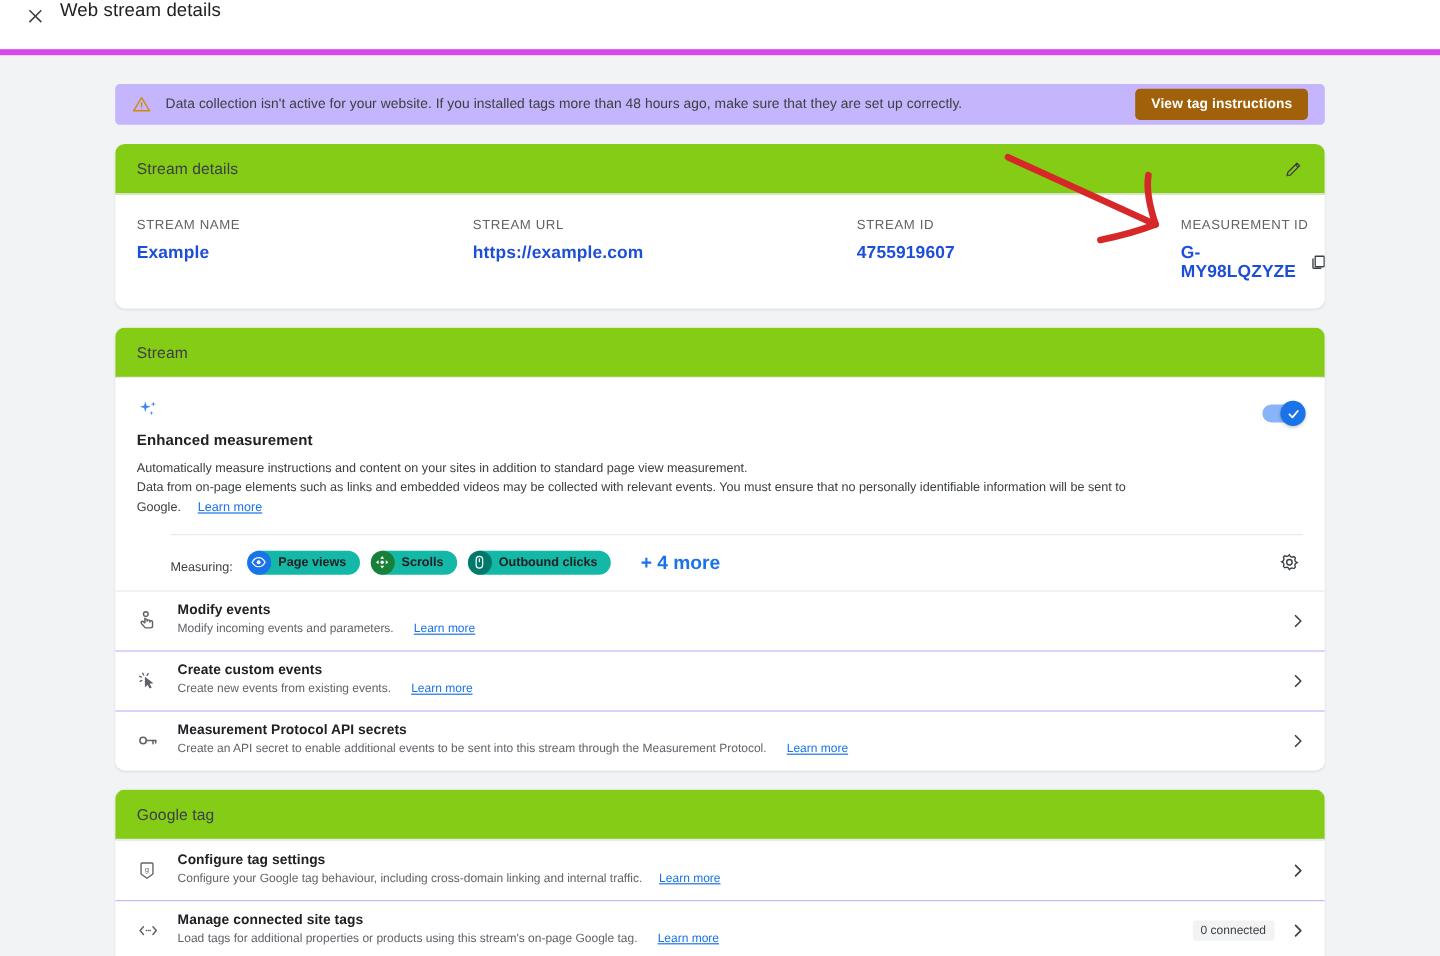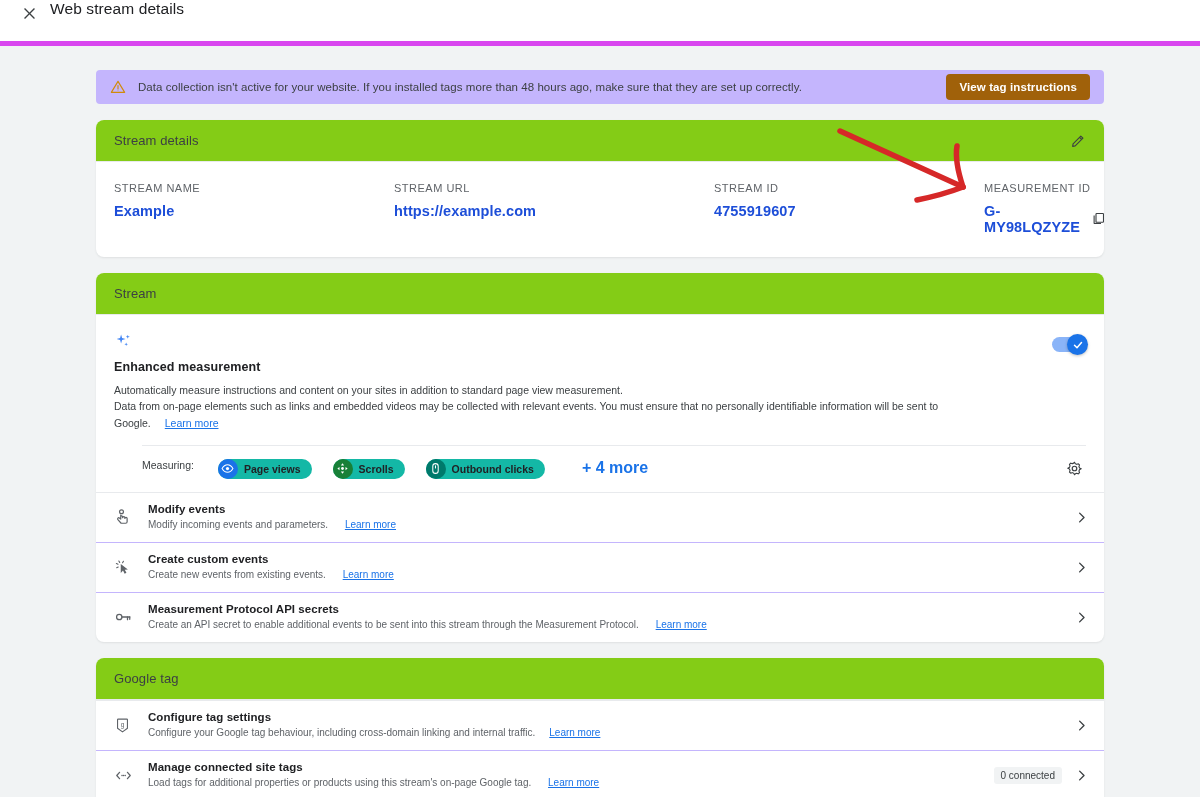--- a/index.html
+++ b/index.html
@@ -94,21 +94,21 @@
     background: #8ab4f8; position: relative; cursor: pointer;
   }
   .toggle-knob {
     position: absolute; right: -2px; top: -3px;
     width: 21px; height: 21px; border-radius: 50%;
     background: #1a73e8; display: flex; align-items: center; justify-content: center;
     box-shadow: 0 1px 3px rgba(0,0,0,.25);
   }
   .measuring-row {
     margin: 14px 0 0 28px; border-top: 1px solid #e8eaed;
-    display: flex; align-items: flex-start; gap: 21px;
+    display: flex; align-items: flex-end; gap: 9px;
     padding: 13px 0 13px 0; position: relative;
   }
   .measuring-label { font-size: 10.5px; color: #3c4043; margin-right: 3px; }
   .chip {
     display: inline-flex; align-items: center;
     background: #14b8a6; border-radius: 11px;
     height: 20px; padding-right: 11px; cursor: pointer;
   }
   .chip-ico {
     width: 20px; height: 20px; border-radius: 50%;

